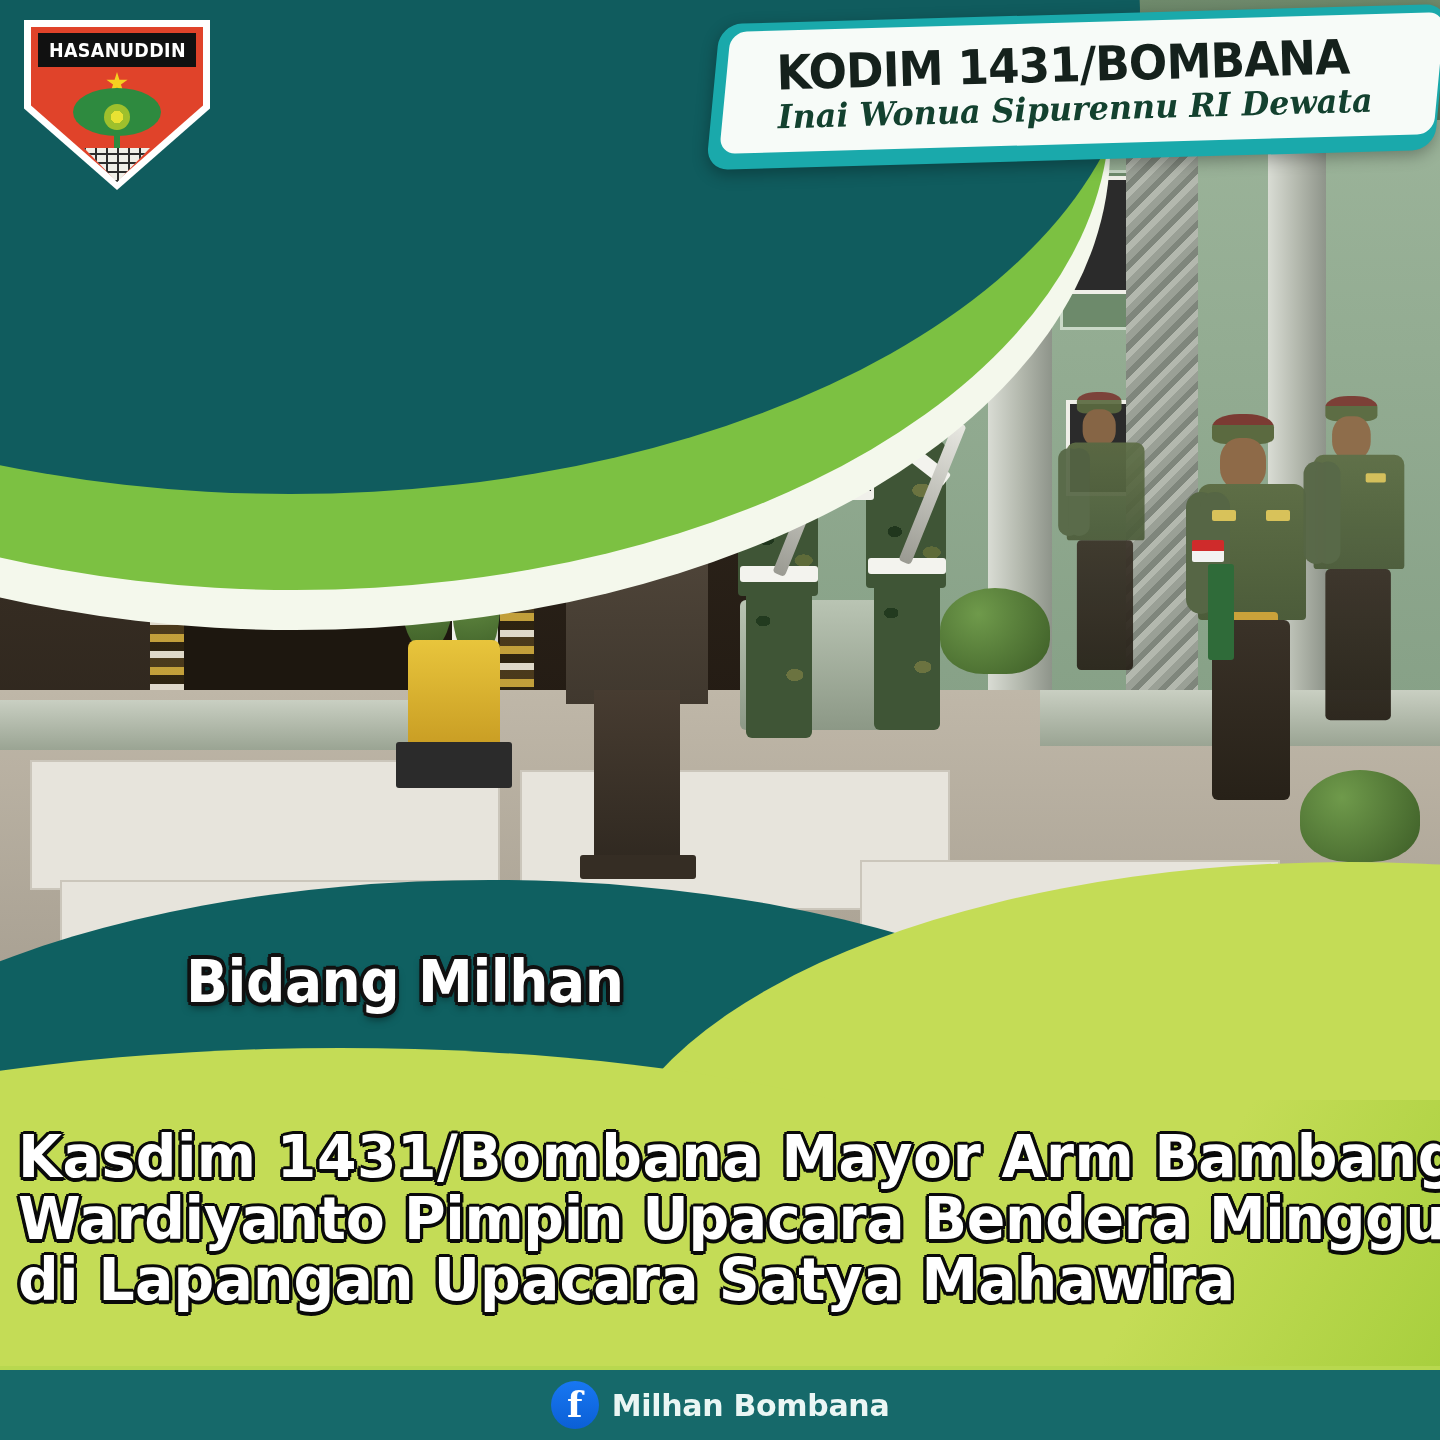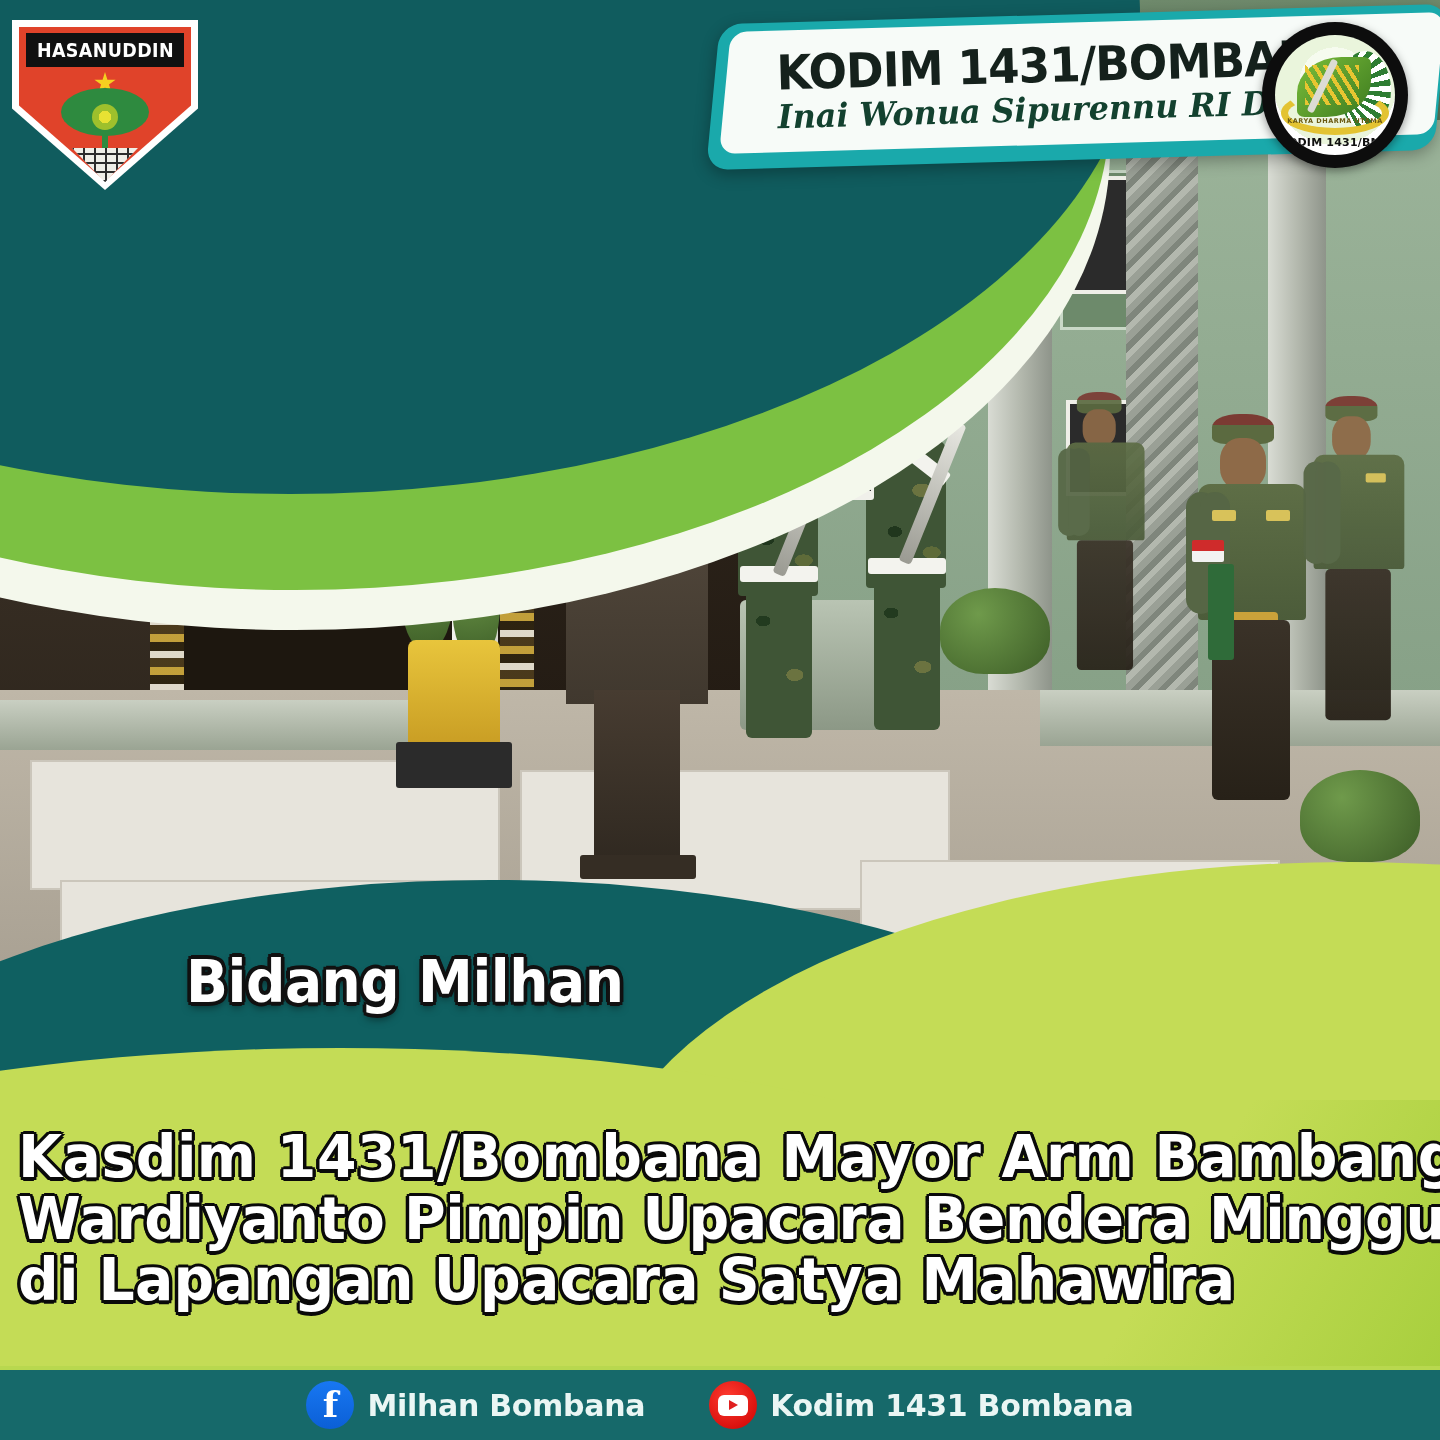--- a/index.html
+++ b/index.html
@@ -140,21 +140,21 @@
             background:repeating-linear-gradient(58deg,#e8c531 0 4px,transparent 4px 9px); }
   .lg-kris{ position:absolute; left:44px; top:22px; width:7px; height:58px; background:#dcdcd4; transform:rotate(26deg); border-radius:3px; }
   .lg-ring{ position:absolute; left:6px; bottom:20px; width:108px; height:44px; border-radius:50%;
             border:7px solid #e3c332; border-top-color:transparent; }
   .lg-txt { position:absolute; left:0; right:0; bottom:6px; text-align:center;
             font-family:"DejaVu Sans",sans-serif; font-size:11px; font-weight:bold; color:#111; letter-spacing:.2px; }
   .lg-txt2{ position:absolute; left:0; right:0; bottom:30px; text-align:center;
             font-family:"DejaVu Sans",sans-serif; font-size:6.5px; font-weight:bold; color:#6b5a12; letter-spacing:.5px; }
 
   
-  .shield-wrap { position:absolute; left:12px; top:20px; width:186px; height:170px;text-align:right; }
+  .shield-wrap { position:absolute; left:24px; top:20px; width:186px; height:170px;text-align:right; }
   .shield-out {
     position:absolute; inset:0; background:#ffffff;
     clip-path:polygon(0% 0%,100% 0%,100% 52%,50% 100%,0% 52%);
     filter:drop-shadow(0 3px 5px rgba(0,0,0,.35));
   }
   .shield-in {
     position:absolute; left:7px; top:7px; right:7px; bottom:9px; background:#e0432a;
     clip-path:polygon(0% 0%,100% 0%,100% 51%,50% 100%,0% 51%);
   }
   .shield-bar {
@@ -402,31 +402,20 @@
     <div class="sh-wall"></div>
   </div>
 
   <div class="hdr-ribbon"></div>
   <div class="hdr-white">
     <div class="hdr-unskew">
       <div class="hdr-title">KODIM 1431/BOMBANA</div>
       <div class="hdr-sub">Inai Wonua Sipurennu RI Dewata</div>
     </div>
   </div>
-  <div class="hdr-logo">
-    <div class="hdr-logo-in">
-      <div class="lg-fan"></div>
-      <div class="lg-leaf"></div>
-      <div class="lg-wheat"></div>
-      <div class="lg-kris"></div>
-      <div class="lg-ring"></div>
-      <div class="lg-txt2">KARYA DHARMA UTAMA</div>
-      <div class="lg-txt">KODIM 1431/BMB</div>
-    </div>
-  </div>
 
   <div class="bot-teal"></div>
   <div class="bot-green"></div>
   <div class="bot-green2"></div>
   <div class="bot-flat"></div>
   <div class="bot-gradfix"></div>
 
   <div class="milhan">Bidang Milhan</div>
 
   <div class="caption">
@@ -439,22 +428,16 @@
   <div class="footer">
 
     <div class="soc">
       <div class="ic ic-fb">
           <span>f</span>
         </div>
       <div class="soc-label">Milhan Bombana</div>
     </div>
 
 
-    <div class="soc">
-      <div class="ic ic-yt">
-          <i></i>
-        </div>
-      <div class="soc-label">Kodim 1431 Bombana</div>
-    </div>
 
   </div>
 
 </div>
 
 </body></html>

